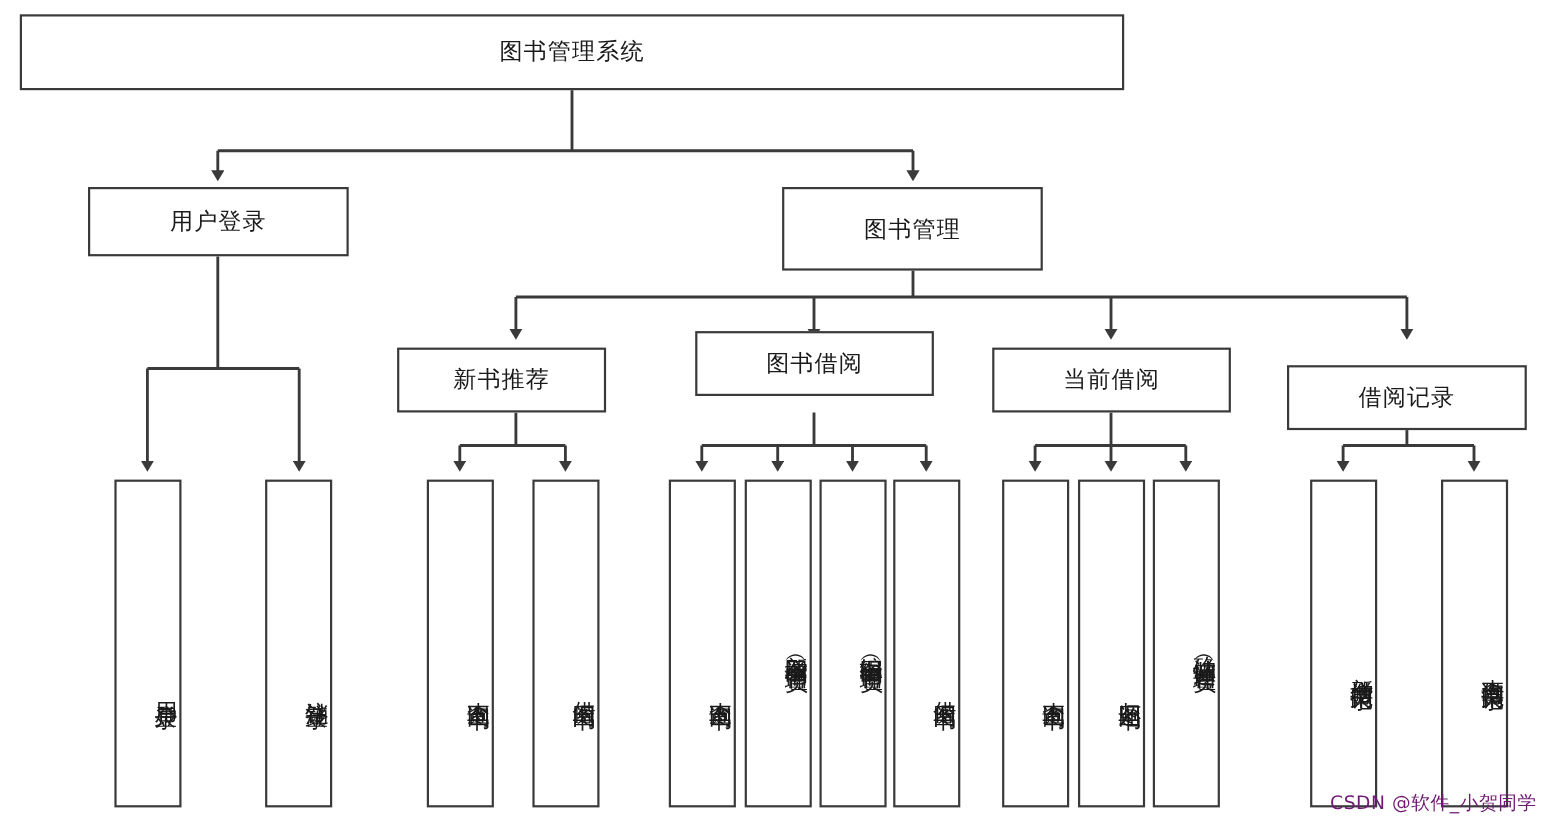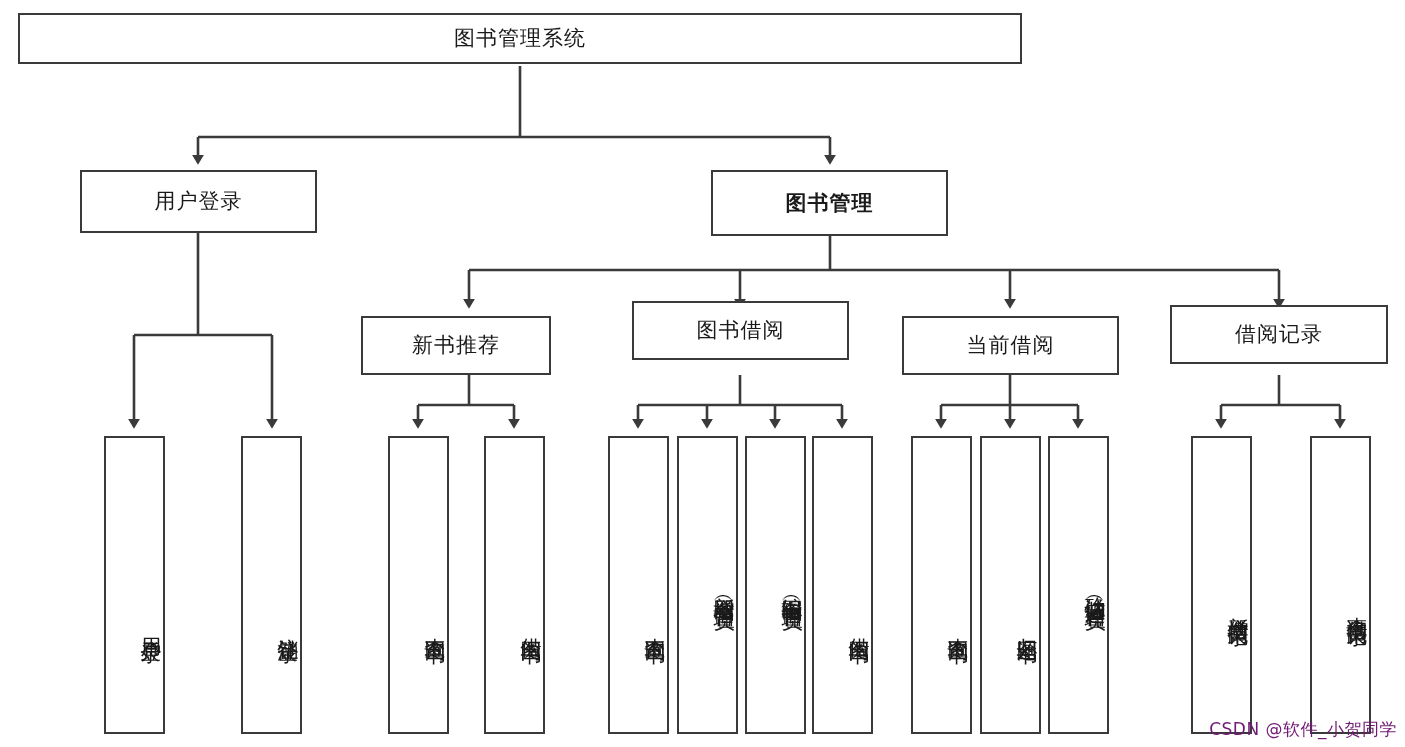--- a/index.html
+++ b/index.html
@@ -116,45 +116,45 @@
       <path d="M1010,405 L1010,420" marker-end="url(#arrow)"></path>
       <path d="M1078,405 L1078,420" marker-end="url(#arrow)"></path>
 
       <path d="M1279,375 L1279,405"></path>
       <path d="M1221,405 L1340,405"></path>
       <path d="M1221,405 L1221,420" marker-end="url(#arrow)"></path>
       <path d="M1340,405 L1340,420" marker-end="url(#arrow)"></path>
     </g>
   </svg>
 
-  <div class="node horiz" style="left:18px; top:13px; width:1004px; height:51px;">
+  <div class="node horiz" style="left:18px; top:13px; width:1004px; height:69px;">
     <span class="node-label">图书管理系统</span>
   </div>
 
   <div class="node horiz" style="left:80px; top:170px; width:237px; height:63px;">
     <span class="node-label">用户登录</span>
   </div>
 
-  <div class="node horiz" style="left:711px; top:170px; width:237px; height:66px;font-weight:bold;">
+  <div class="node horiz" style="left:711px; top:170px; width:237px; height:76px;">
     <span class="node-label">图书管理</span>
   </div>
 
   <div class="node horiz" style="left:361px; top:316px; width:190px; height:59px;">
     <span class="node-label">新书推荐</span>
   </div>
 
   <div class="node horiz" style="left:632px; top:301px; width:217px; height:59px;">
     <span class="node-label">图书借阅</span>
   </div>
 
   <div class="node horiz" style="left:902px; top:316px; width:217px; height:59px;text-align:center;">
     <span class="node-label">当前借阅</span>
   </div>
 
-  <div class="node horiz" style="left:1170px; top:305px; width:218px; height:59px;">
+  <div class="node horiz" style="left:1170px; top:332px; width:218px; height:59px;">
     <span class="node-label">借阅记录</span>
   </div>
 
   <div class="node vert" style="left:104px; top:436px; width:61px; height:298px; padding-top:80px;">
     <span class="node-label">用户登录</span>
   </div>
 
   <div class="node vert" style="left:241px; top:436px; width:61px; height:298px; padding-top:80px;">
     <span class="node-label">注销登录</span>
   </div>

